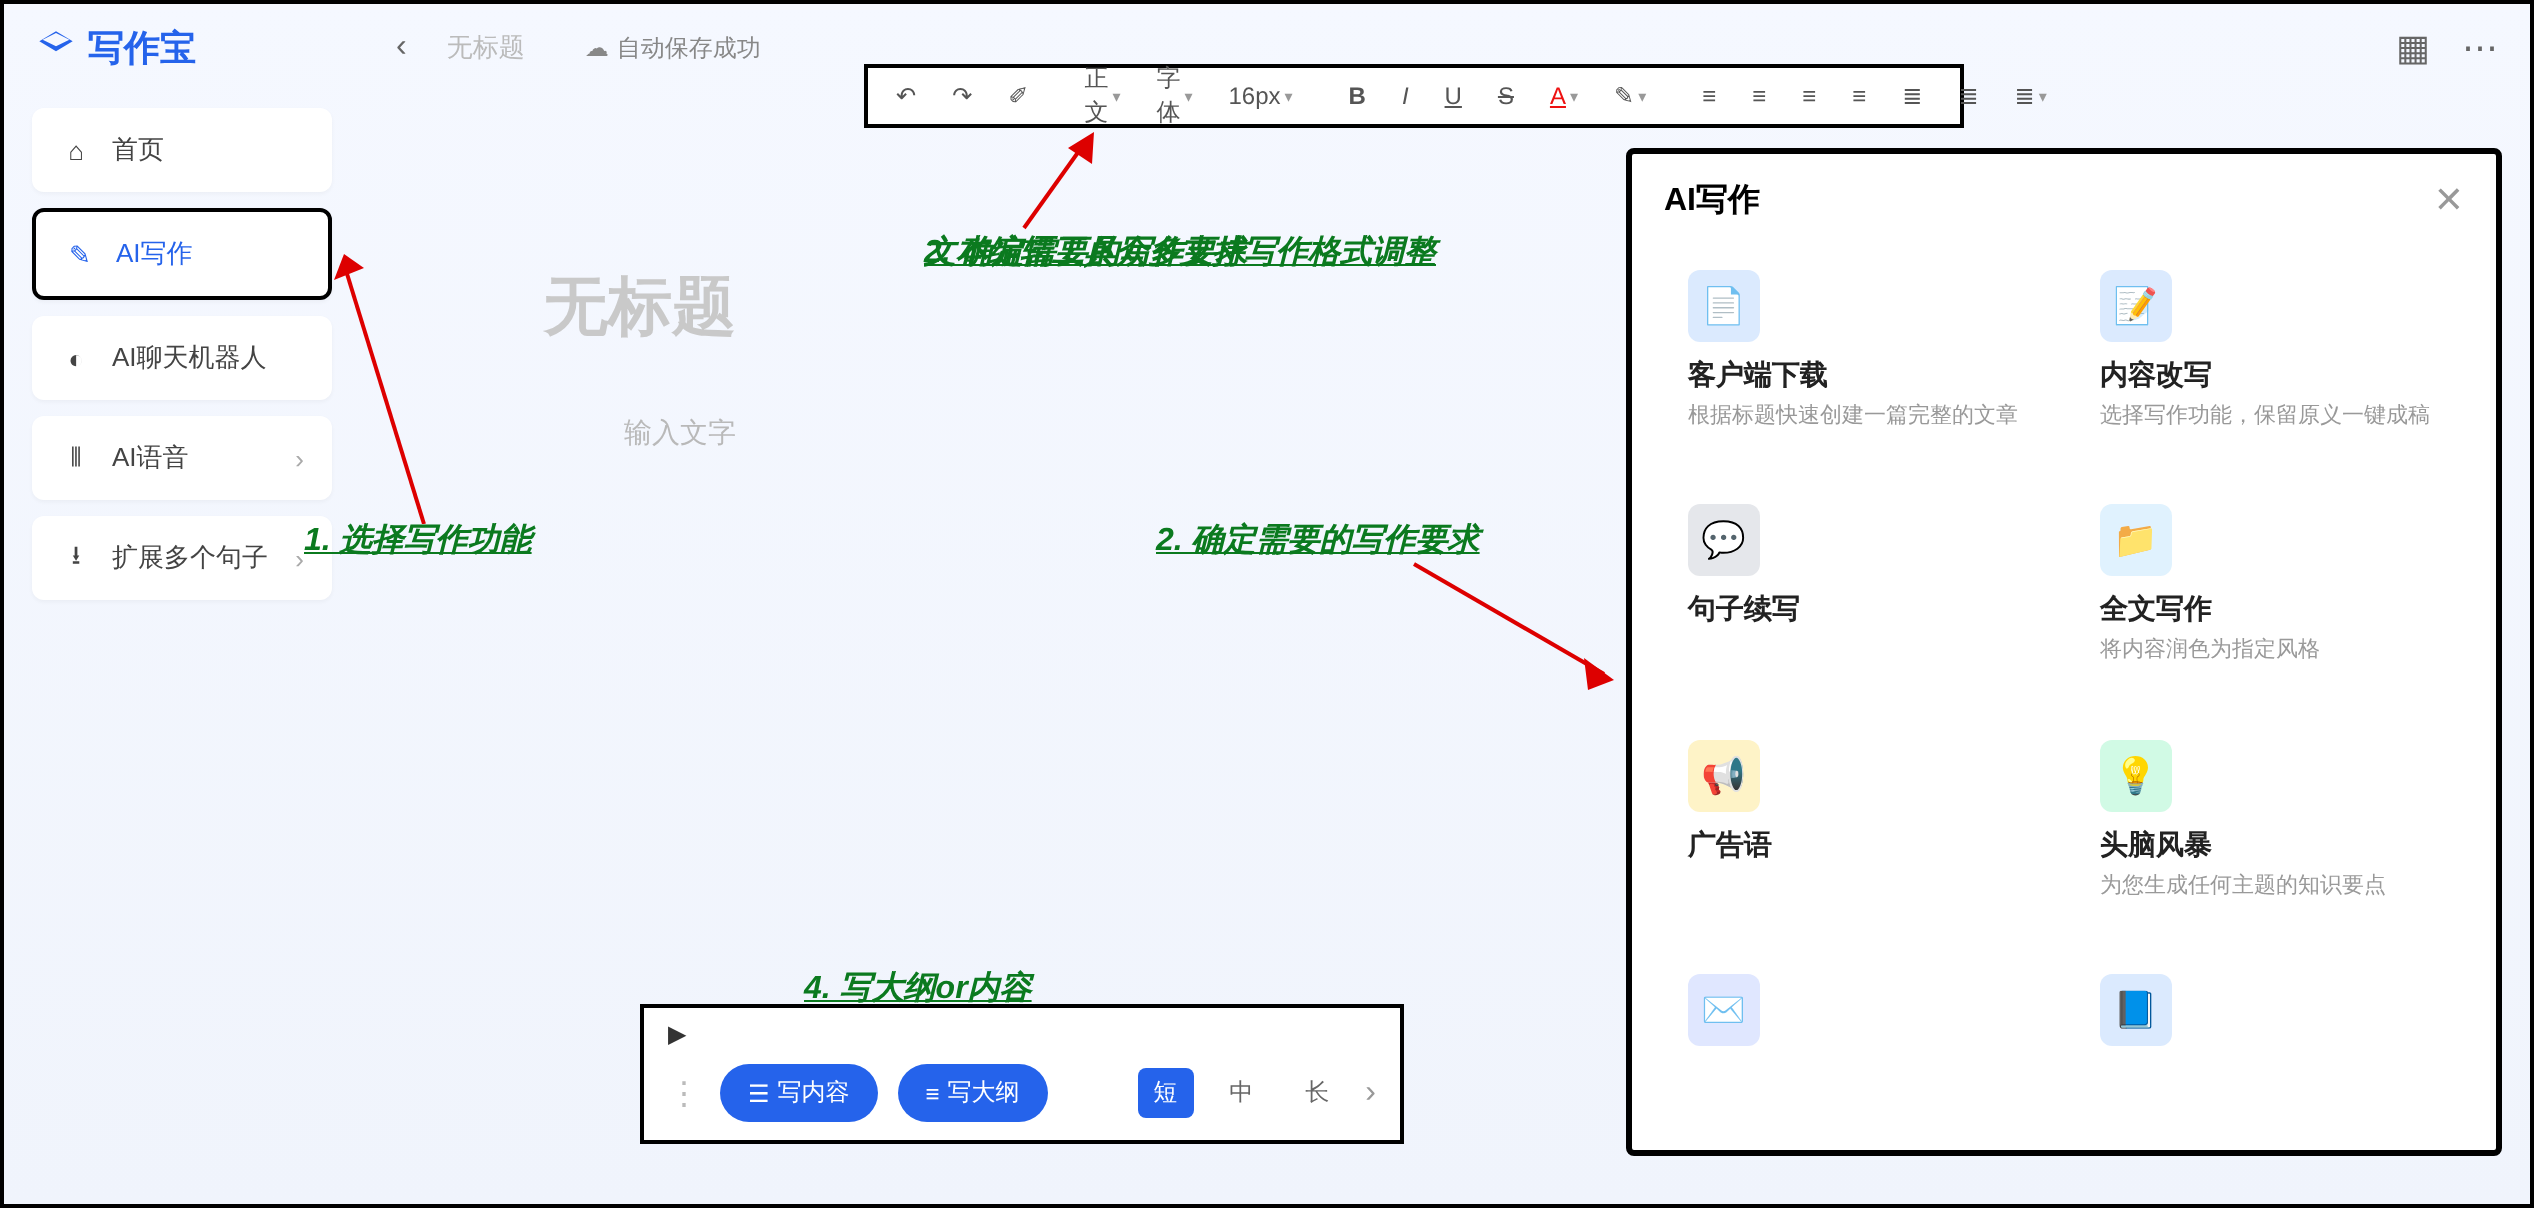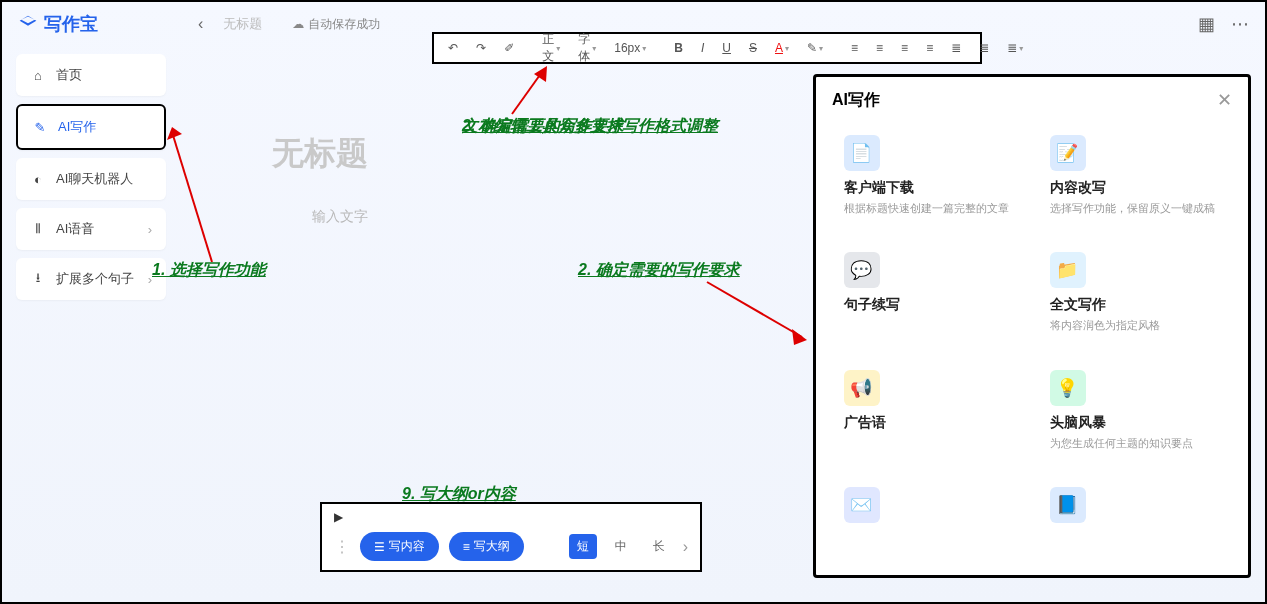--- a/index.html
+++ b/index.html
@@ -208,21 +208,21 @@
     <div class="ai-card">
       <div class="ai-card-icon" style="background:#dbeafe;color:#2563eb">📘</div>
     </div>
   </div>
 </div>
 
 <div class="anno" style="left:150px;top:258px">1. 选择写作功能</div>
 <div class="anno" style="left:460px;top:114px">2. 确定需要的写作要求</div>
 <div class="anno" style="left:460px;top:114px">文本编辑工具众多支持写作格式调整</div>
 <div class="anno" style="left:576px;top:258px">2. 确定需要的写作要求</div>
-<div class="anno" style="left:400px;top:482px">9. 写大纲or内容</div>
+<div class="anno" style="left:400px;top:482px">4. 写大纲or内容</div>
 
 <svg class="red-arrow" style="left:160px;top:120px" width="60" height="140">
     <path d="M50 140 L10 10" stroke="#d00" stroke-width="2" fill="none"></path>
     <path d="M5 18 L10 5 L20 12 Z" fill="#d00"></path>
   </svg>
 <svg class="red-arrow" style="left:500px;top:62px" width="60" height="56">
     <path d="M10 50 L40 8" stroke="#d00" stroke-width="2" fill="none"></path>
     <path d="M32 10 L45 2 L44 18 Z" fill="#d00"></path>
   </svg>
 <svg class="red-arrow" style="left:700px;top:275px" width="110" height="70">

